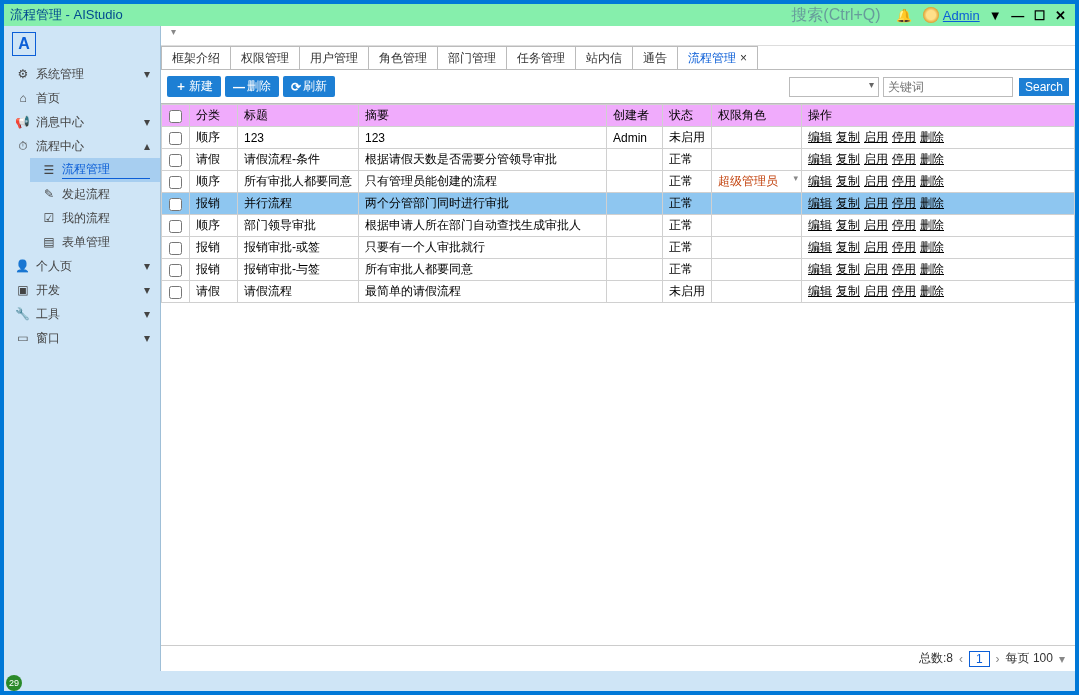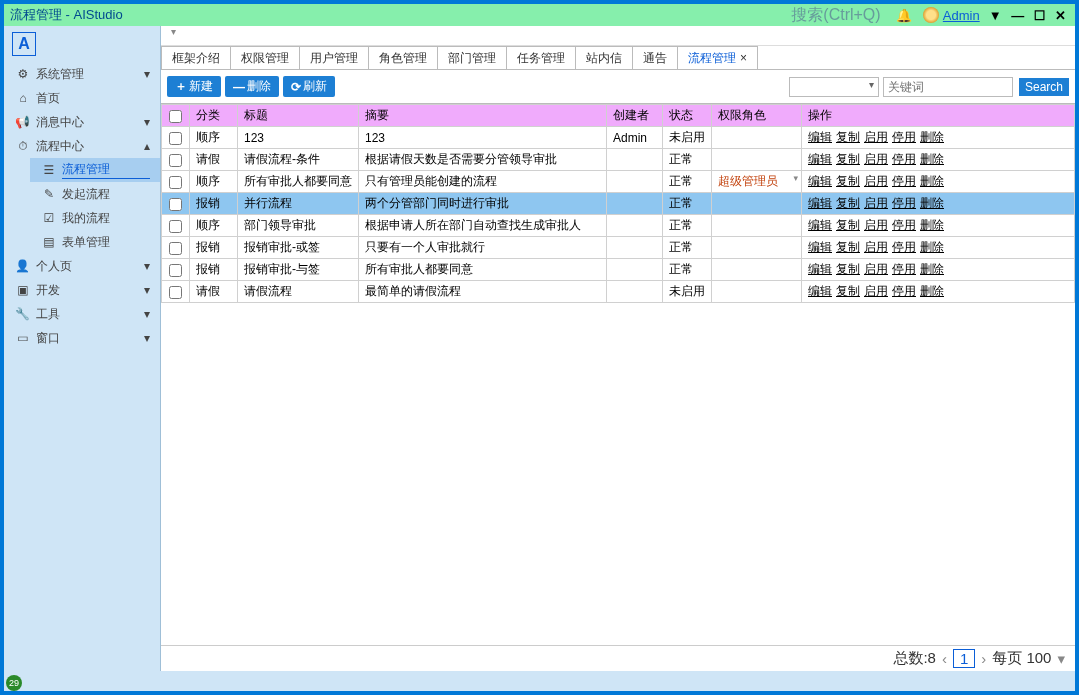--- a/index.html
+++ b/index.html
@@ -44,21 +44,21 @@
 table { border-collapse: collapse; width: 100%; }
 th, td { border: 1px solid #d0d0d0; padding: 2px 6px; font-size: 12px; text-align: left; height: 20px; white-space: nowrap; }
 th { background: #f0abfc; font-weight: normal; }
 td.cb, th.cb { width: 28px; text-align: center; }
 td.cb input, th.cb input { vertical-align: middle; }
 .op-links span { color: #000000; text-decoration: underline; margin-right: 4px; cursor: pointer; }
 tr.sel td { background: #8ec6f0; }
 .status-disabled { color: #000000; }
 .role-cell { color: #c2410c; position: relative; padding-right: 14px; }
 .role-cell::after { content: "▾"; position: absolute; right: 3px; color: #888; font-size: 9px; }
-.footer { height: 26px; border-top: 1px solid #ccc; display: flex; align-items: center; justify-content: flex-end; padding: 0 10px; gap: 6px; font-size: 15px; color: #333; }
+.footer { height: 26px; border-top: 1px solid #ccc; display: flex; align-items: center; justify-content: flex-end; padding: 0 10px; gap: 6px; font-size: 12px; color: #333; }
 .footer .pg { border: 1px solid #0b5ed7; color: #0b5ed7; padding: 0 6px; }
 .footer .ar { color: #888; }
 .statusbar { height: 20px; background: #cfe5f6; }
 .corner { position: absolute; bottom: 4px; left: 6px; width: 16px; height: 16px; background:#2a8a2a; border-radius:50%; color:#fff; font-size:9px; display:flex;align-items:center;justify-content:center; }
 .col-category{width:48px;}
 .col-title{width:110px;}
 .col-summary{width:248px;}
 .col-creator{width:56px;}
 .col-status{width:44px;}
 .col-role{width:90px;}

